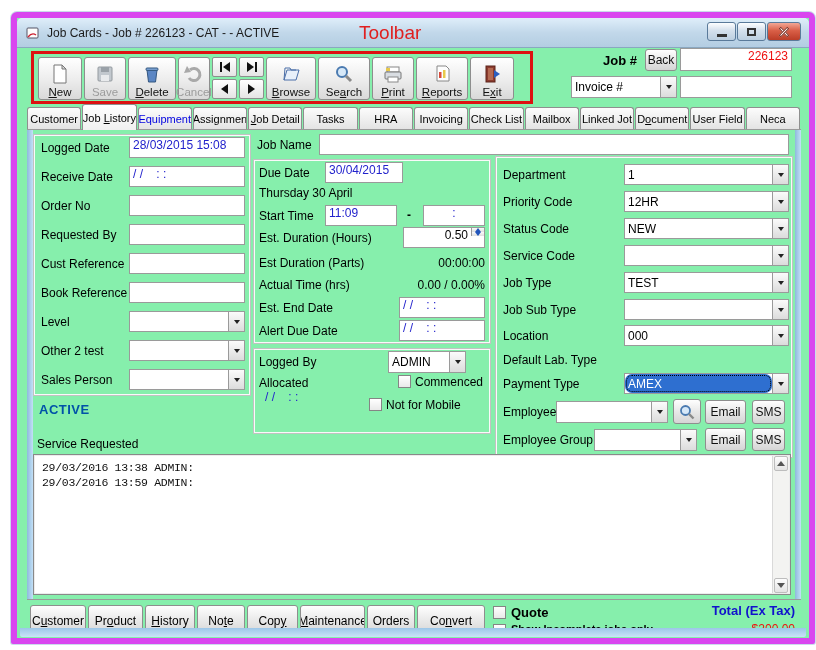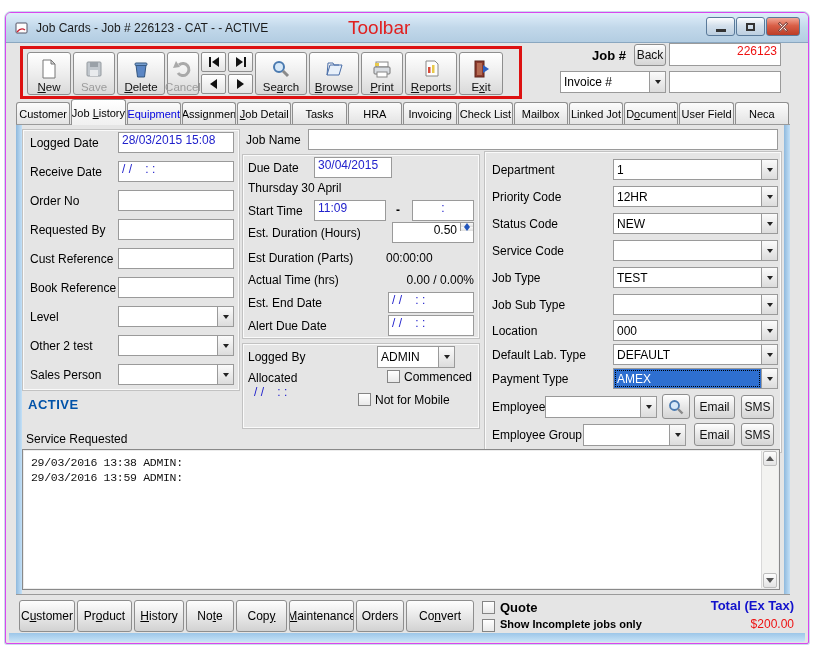--- a/index.html
+++ b/index.html
@@ -1,19 +1,19 @@
 <!DOCTYPE html>
 <html><head>
 <meta charset="utf-8">
 <style>
   * { box-sizing: border-box; margin: 0; padding: 0; }
   html,body { width:816px; height:650px; background:#fff; overflow:hidden;
               font-family:"Liberation Sans", sans-serif; }
-  .window { position:absolute; left:5px; top:12px; width:804px; height:632px;
-            background:#e5e5e5; border:1px solid #d946ef; border-radius:6px 6px 2px 2px;
+  .window { position:absolute; left:11px; top:12px; width:804px; height:632px;
+            background:#86efac; border:6px solid #d946ef; border-radius:6px 6px 2px 2px;
             box-shadow:0 0 0 1px rgba(180,205,225,.7); }
   
   .titlebar { position:absolute; left:0; top:0; right:0; height:30px;
               background:linear-gradient(#dfeefa,#c2d8ea 50%,#b3cde2);
               border-bottom:1px solid #8aa7c0; border-radius:5px 5px 0 0;
               display:flex; align-items:center; padding-left:8px; }
   .title-text { font-size:12px; color:#1b1b1b; margin-left:6px; }
   .annotation { position:absolute; left:342px; top:4px; font-size:19px; color:#e02020; }
   .win-controls { position:absolute; right:8px; top:4px; display:flex; gap:1px; }
   .win-btn { width:29px; height:19px; border:1px solid #5a7a9a; border-radius:3px;
@@ -49,21 +49,21 @@
   .btn { border:1px solid #8e8e8e; border-radius:3px; font-size:12px; color:#111;
          background:linear-gradient(#fefefe,#e6e6e6 55%,#d5d5d5);
          display:flex; align-items:center; justify-content:center; position:absolute; }
   .field { position:absolute; background:#fff; border:1px solid #9a9a9a; font-size:12px;
            display:flex; align-items:flex-start; padding:0 3px; overflow:hidden; }
   .blue { color:#2222cc; }
   .pre { white-space:pre; }
   .red { color:#ee1111; }
   .r { justify-content:flex-end; }
   .combo { position:absolute; background:#fff; border:1px solid #9a9a9a; display:flex; }
-  .combo .val { flex:1; font-size:12px; padding:0 3px; display:flex; align-items:center; overflow:hidden; white-space:nowrap; }
+  .combo .val { flex:1; font-size:12px; padding:0 3px; display:flex; align-items:center; overflow:hidden; white-space:nowrap;border-radius:7px; }
   .combo .cbtn { width:16px; border-left:1px solid #9a9a9a;
                  background:linear-gradient(#fbfbfb,#dcdcdc); display:flex; align-items:center; justify-content:center; }
   .arr { width:0; height:0; border-left:3.5px solid transparent; border-right:3.5px solid transparent; border-top:4px solid #222; }
   .val.sel { background:#2e6fd0; color:#fff; outline:1px dotted #000; outline-offset:-2px; }
   .group { position:absolute; border:1px solid #c2c2c2; box-shadow:inset 0 0 0 1px #fafafa; }
   
   .tabs { position:absolute; left:10px; top:86px; width:774px; height:26px; display:flex; align-items:flex-end; }
   .tab { flex:1; height:23px; margin-right:1px; border:1px solid #8f8f8f; border-bottom:none;
          border-radius:3px 3px 0 0; background:linear-gradient(#fcfcfc,#e2e2e2);
          font-size:11px; display:flex; align-items:center; justify-content:center;
@@ -171,37 +171,37 @@
           <span class="tri-r"></span>
           <span class="nbar"></span>
         </div>
       <div class="nav-btn">
           <span class="tri-l"></span>
         </div>
       <div class="nav-btn">
           <span class="tri-r"></span>
         </div>
     </div>
+    <div class="tbtn" style="width:50px">
+      <span class="ico">
+        <svg width="22" height="20" viewBox="0 0 22 20">
+            <path d="M4 16 l3 -10 h12 l-3 10 z" fill="#e8f0fa" stroke="#4a6ea8"></path>
+            <path d="M4 16 l1 -12 h5 l1 2 h5" fill="none" stroke="#4a6ea8"></path>
+          </svg>
+      </span>
+      <span><span></span><span class="u">B</span><span>rowse</span></span>
+    </div>
     <div class="tbtn" style="width:52px">
       <span class="ico">
         <svg width="22" height="22" viewBox="0 0 22 22">
             <circle cx="9" cy="9" r="5" fill="#d6e8f8" stroke="#4a7ab0" stroke-width="2"></circle>
             <line x1="13" y1="13" x2="18" y2="18" stroke="#8a8a8a" stroke-width="3"></line>
           </svg>
       </span>
       <span><span>Se</span><span class="u">a</span><span>rch</span></span>
-    </div>
-    <div class="tbtn" style="width:50px">
-      <span class="ico">
-        <svg width="22" height="20" viewBox="0 0 22 20">
-            <path d="M4 16 l3 -10 h12 l-3 10 z" fill="#e8f0fa" stroke="#4a6ea8"></path>
-            <path d="M4 16 l1 -12 h5 l1 2 h5" fill="none" stroke="#4a6ea8"></path>
-          </svg>
-      </span>
-      <span><span></span><span class="u">B</span><span>rowse</span></span>
     </div>
     <div class="tbtn" style="width:42px">
       <span class="ico">
         <svg width="22" height="20" viewBox="0 0 22 20">
             <rect x="5" y="3" width="12" height="5" fill="#fff" stroke="#888"></rect>
             <rect x="3" y="8" width="16" height="7" rx="1" fill="#d9dde2" stroke="#777"></rect>
             <rect x="4" y="4" width="4" height="3" fill="#e8c94a"></rect>
             <rect x="6" y="13" width="10" height="5" fill="#fff" stroke="#888"></rect>
           </svg>
       </span>
@@ -364,21 +364,21 @@
     <span class="spin">
         <div>
           <span class="sarr-u"></span>
         </div>
         <div>
           <span class="sarr-d"></span>
         </div>
       </span>
   </div>
   <span class="lbl" style="left:242px; top:238px">Est Duration (Parts)</span>
-  <span class="lbl" style="left:380px; top:238px; width:88px; text-align:left">00:00:00</span>
+  <span class="lbl" style="left:380px; top:238px; width:88px; text-align:right">00:00:00</span>
   <span class="lbl" style="left:242px; top:260px">Actual Time (hrs)</span>
   <span class="lbl" style="left:360px; top:260px; width:108px; text-align:right">0.00 / 0.00%</span>
   <span class="lbl" style="left:242px; top:283px">Est. End Date</span>
   <div class="field blue pre" style="left:382px; top:279px; width:86px; height:21px"><span>/ /    : :</span></div>
   <span class="lbl" style="left:242px; top:306px">Alert Due Date</span>
   <div class="field blue pre" style="left:382px; top:302px; width:86px; height:21px"><span>/ /    : :</span></div>
 
   <div class="group" style="left:236px; top:330px; width:238px; height:86px"></div>
   <span class="lbl" style="left:242px; top:337px">Logged By</span>
   <div class="combo" style="left:371px; top:333px; width:78px; height:22px">
@@ -438,26 +438,20 @@
       </span>
     </div>
   <span class="lbl" style="left:486px; top:311px">Location</span>
   <div class="combo" style="left:607px; top:307px; width:165px; height:21px">
       <span class="val">000</span>
       <span class="cbtn">
         <span class="arr"></span>
       </span>
     </div>
   <span class="lbl" style="left:486px; top:335px">Default Lab. Type</span>
-  <div class="combo" style="left:607px; top:331px; width:165px; height:21px">
-      <span class="val">DEFAULT</span>
-      <span class="cbtn">
-        <span class="arr"></span>
-      </span>
-    </div>
   <span class="lbl" style="left:486px; top:359px">Payment Type</span>
   <div class="combo" style="left:607px; top:355px; width:165px; height:21px">
       <span class="val sel">AMEX</span>
       <span class="cbtn">
         <span class="arr"></span>
       </span>
     </div>
 
   <span class="lbl" style="left:486px; top:387px">Employee</span>
   <div class="combo" style="left:539px; top:383px; width:112px; height:22px">

